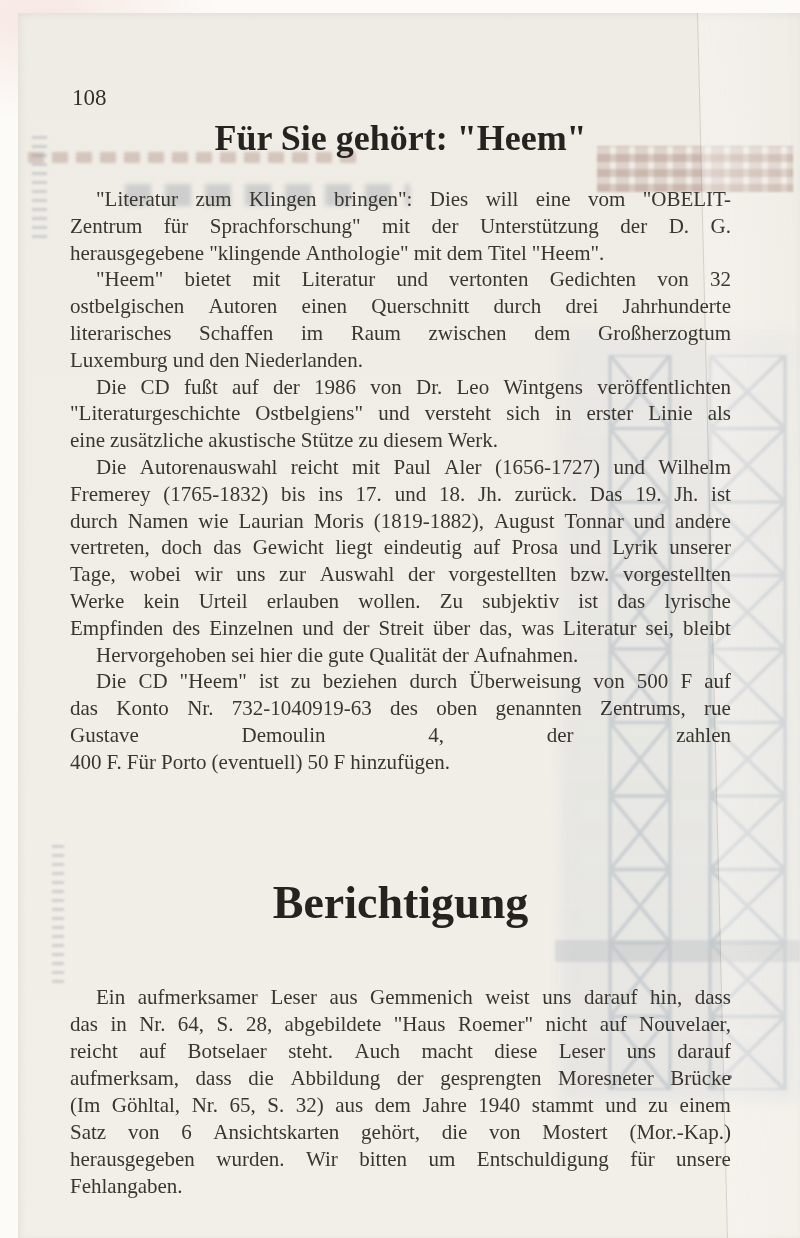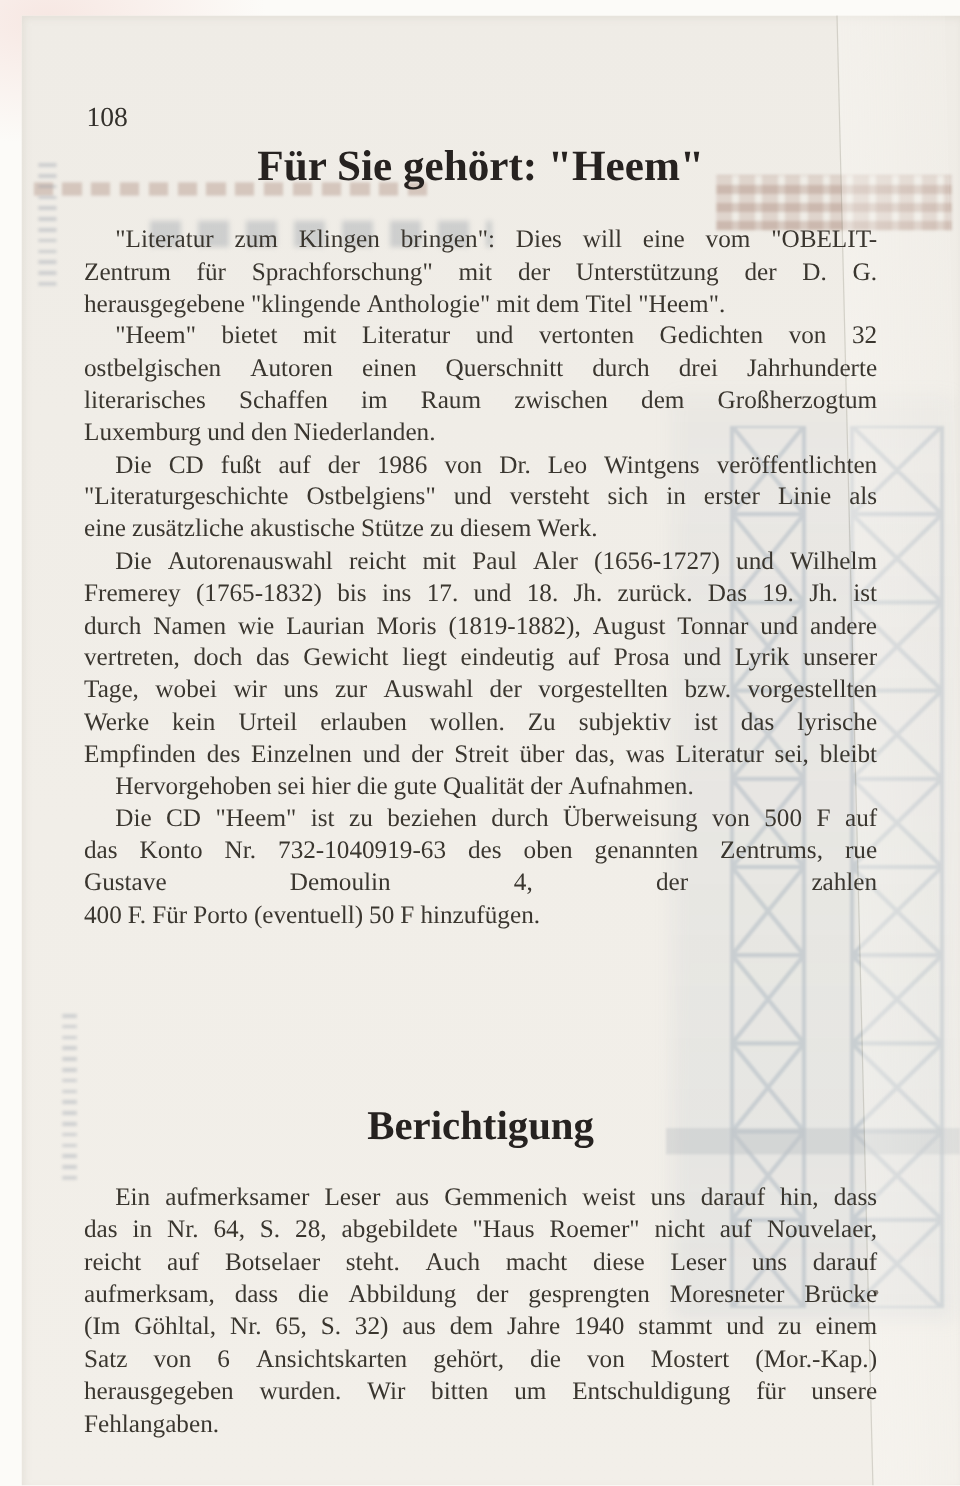--- a/index.html
+++ b/index.html
@@ -72,21 +72,21 @@
   }
   .content{position:absolute;inset:0;z-index:2;color:var(--ink);}
   .pageno{
     position:absolute;left:72px;top:85px;font-size:23px;line-height:26px;color:#33302b;
   }
   .t1,.t2{
     position:absolute;left:70px;width:661px;text-align:center;
     font-weight:700;color:var(--heading_ink);white-space:nowrap;
   }
   .t1{top:118px;font-size:36px;line-height:40px;}
-  .t2{top:920px;font-size:34px;line-height:38px;}
+  .t2{top:884px;font-size:46px;line-height:38px;}
   .body{position:absolute;left:70px;width:661px;font-size:21px;}
   .b1{top:186px;}
   .b2{top:956px;margin-top:28px;}
   .b1 .line{height:26.8px;line-height:26.8px;}
   .b2 .line{height:27px;line-height:27px;}
   .line{
     display:flex;justify-content:space-between;gap:0.24em;
     align-items:baseline;white-space:nowrap;
   }
   .line.last{justify-content:flex-start;}

